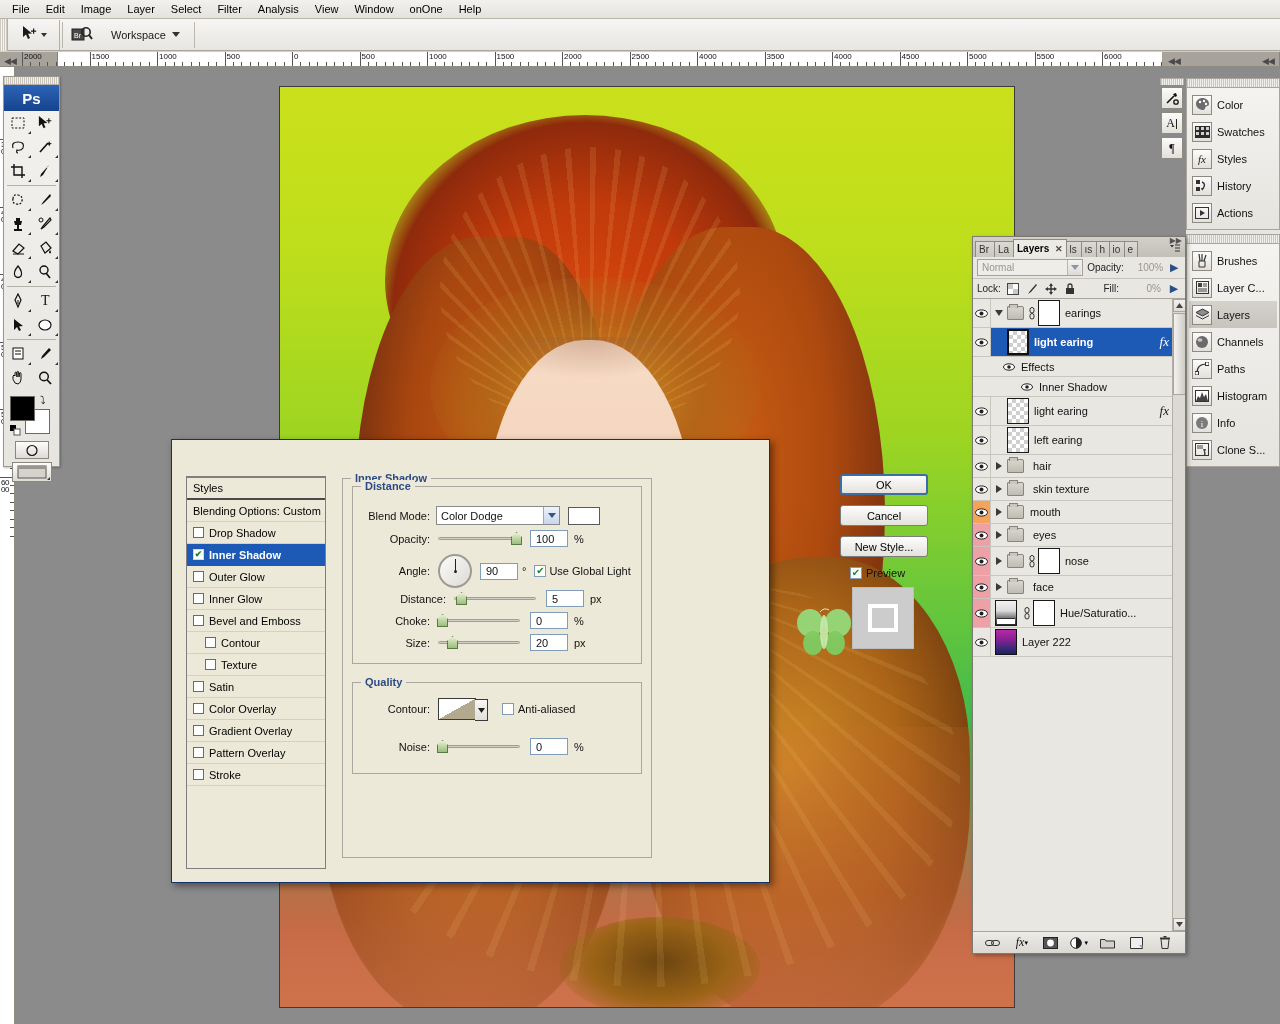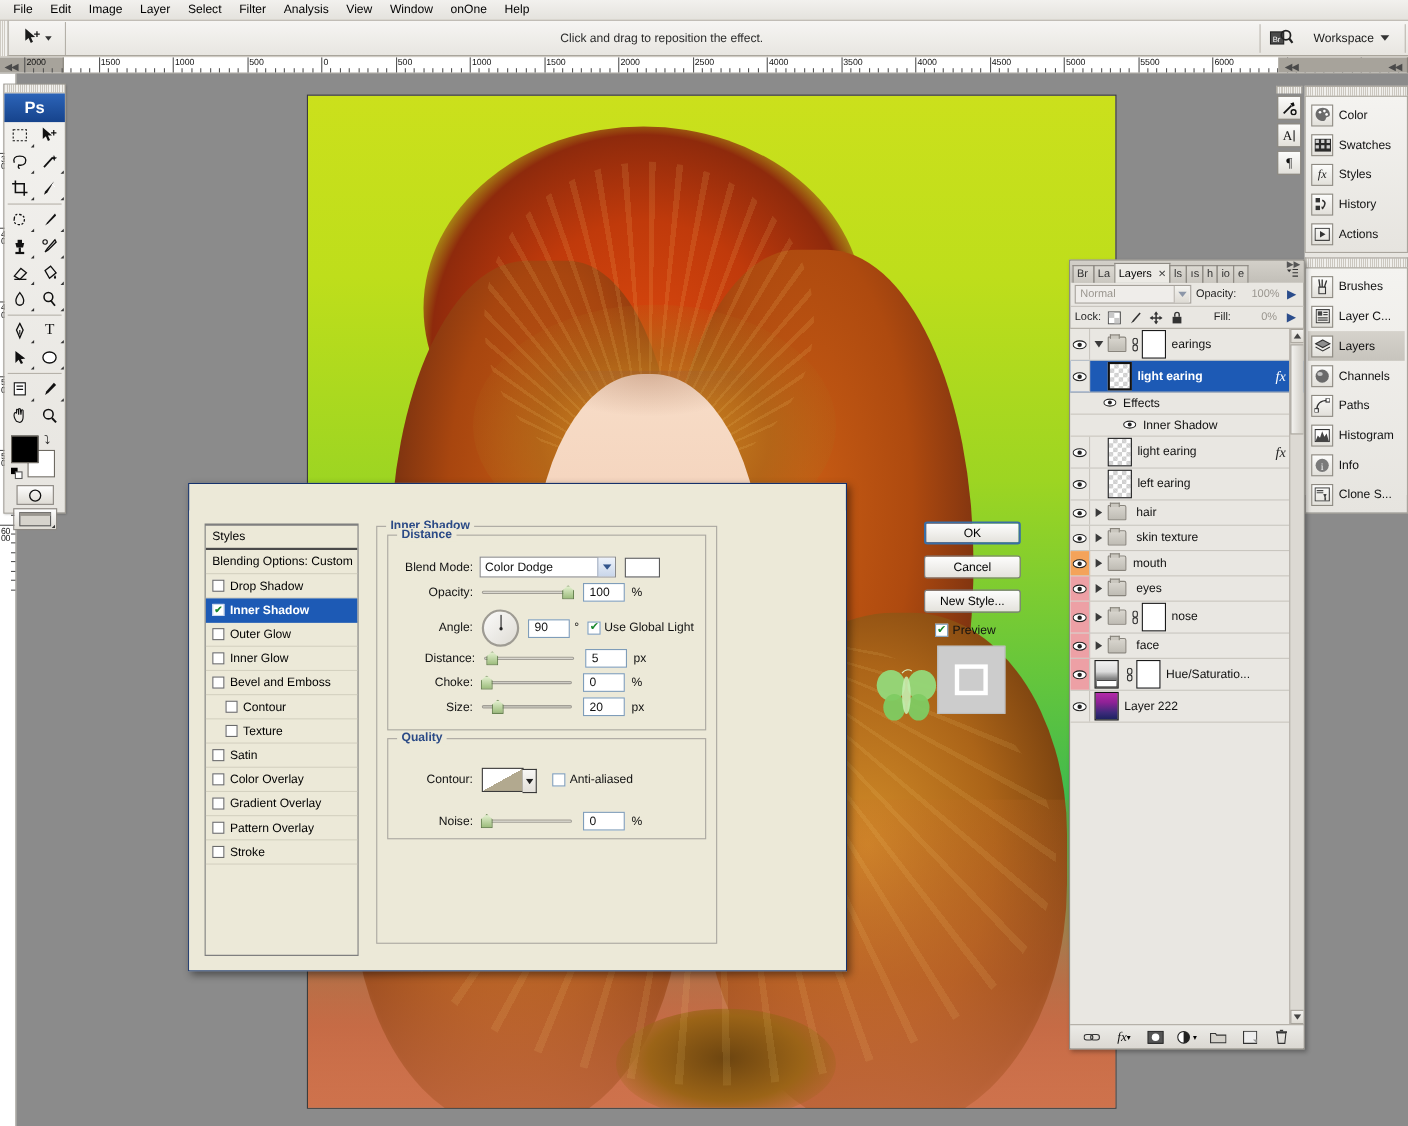--- a/index.html
+++ b/index.html
@@ -226,21 +226,21 @@
     position: relative; padding-left: 2px;
   }
   .lp-tab {
     height: 16px; line-height: 16px; font-size: 10px;
     padding: 0 3px; border: 1px solid #8e8a83; border-bottom: none;
     background: linear-gradient(#dcd9d2,#cac7c0); color: #333;
     margin-right: -1px; overflow: hidden; white-space: nowrap;
   }
   .lp-tab.active {
     background: #eceae5; color: #000; height: 18px; line-height: 18px;
-    font-weight: normal;
+    font-weight: bold;
   }
   .lp-tab .tabx { margin-left: 3px; color: #444; font-size: 9px; }
   #lp-menu-btn {
     position: absolute; right: 3px; bottom: 2px; width: 14px; height: 14px;
     display: flex; align-items: center; justify-content: center;
   }
   #lp-dock-arrows {
     position: absolute; right: 3px; top: -1px; font-size: 8px; color: #555;
   }
   #lp-blendrow {
@@ -432,21 +432,21 @@
   }
   .grpbox {
     position: absolute; border: 1px solid #aaa7a0;
   }
   .grplabel {
     position: absolute; top: -7px; left: 8px; background: #ece9d8;
     padding: 0 4px; font-size: 11px; font-weight: bold; color: #2b4a86;
   }
   #innershadow-box { left: 0; top: 12px; width: 310px; height: 380px; }
   #structure-box { left: 10px; top: 20px; width: 290px; height: 178px; }
-  #quality-box { left: 10px; top: 205px; width: 290px; height: 92px; }
+  #quality-box { left: 10px; top: 216px; width: 290px; height: 92px; }
 
   .frow {
     position: absolute; display: flex; align-items: center;
   }
   .flabel { font-size: 11px; color: #111; text-align: right; }
   .combo {
     height: 19px; border: 1px solid #8a8a8a; background: #fff;
     display: flex; align-items: center; justify-content: space-between;
     font-size: 11px; color: #111; padding-left: 4px;
   }
@@ -550,21 +550,20 @@
     <div id="opt-grip"></div>
     <div id="tool-preset">
       <span>
         <svg width="17" height="17" viewBox="0 0 17 17">
           <path d="M2,1 L2,12 L5,9.5 L7,14 L9,13 L7,8.8 L11,8.6 Z" fill="#1a1a1a"></path>
           <path d="M12,3.5 l0,2 l-2,0 l0,1.2 l2,0 l0,2 l1.2,0 l0,-2 l2,0 l0,-1.2 l-2,0 l0,-2 z" fill="#1a1a1a"></path>
         </svg>
       </span>
       <span class="caret-down" style="border-top-width:4px;border-left-width:3px;border-right-width:3px;"></span>
     </div>
-    <div id="opt-hint">Click and drag to reposition the effect.</div>
     <div id="opt-right">
       <div class="opt-sep"></div>
       <div id="bridge-btn">
         <svg width="22" height="20" viewBox="0 0 22 20">
           <rect x="1" y="4" width="12" height="11" fill="#4a4a4a" stroke="#222"></rect>
           <text x="3" y="13" font-size="7" fill="#fff" font-family="sans-serif">Br</text>
           <circle cx="15" cy="7" r="4.2" fill="none" stroke="#222" stroke-width="1.6"></circle>
           <line x1="18" y1="10" x2="21" y2="14" stroke="#222" stroke-width="2"></line>
         </svg>
       </div>
@@ -1645,21 +1644,21 @@
           <div id="angle-dial" style="margin-left:8px;">
             <div class="needle"></div>
             <div class="center"></div>
           </div>
           <div class="numbox" style="width:38px;margin-left:8px;">90</div>
           <span class="unit" style="margin-left:4px;">°</span>
           <span class="dcbx checked" style="margin-left:8px;"></span>
           <span class="unit" style="margin-left:3px;">Use Global Light</span>
         </div>
 
-        <div class="frow" style="left:20px;top:124px;width:282px;">
+        <div class="frow" style="left:34px;top:124px;width:282px;">
           <span class="flabel" style="width:70px;">Distance:</span>
           <div class="slider-track" style="width:82px;margin-left:8px;">
             <div class="slider-knob" style="left:1px;"></div>
           </div>
           <div class="numbox" style="width:38px;margin-left:10px;">5</div>
           <span class="unit" style="margin-left:6px;">px</span>
         </div>
 
         <div class="frow" style="left:18px;top:146px;width:282px;">
           <span class="flabel" style="width:70px;">Choke:</span>

